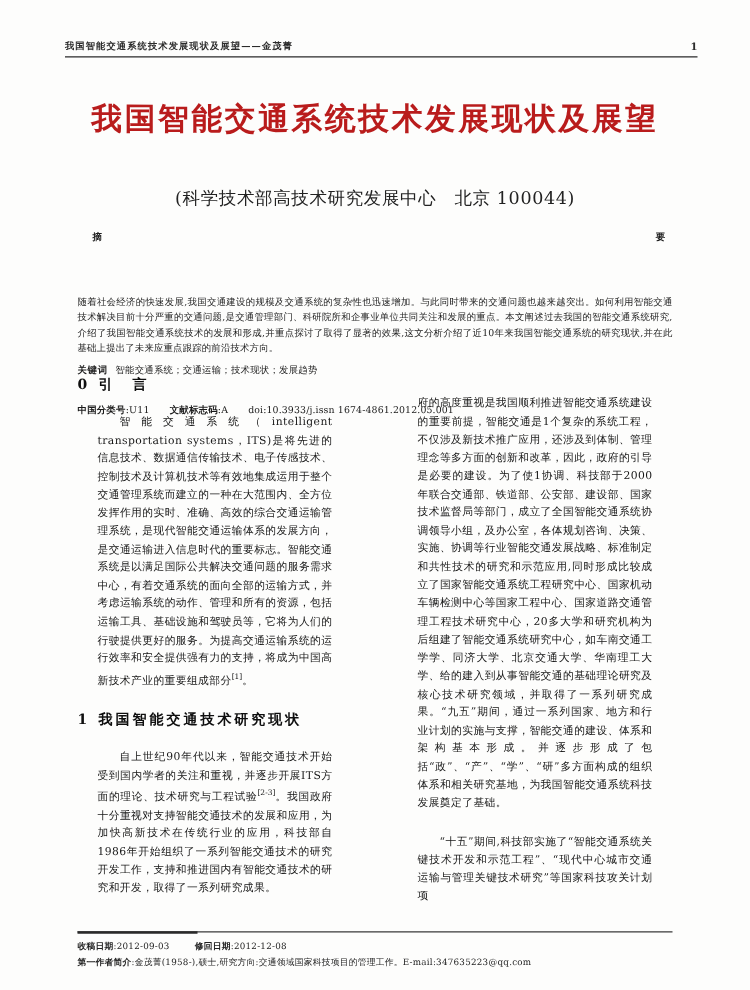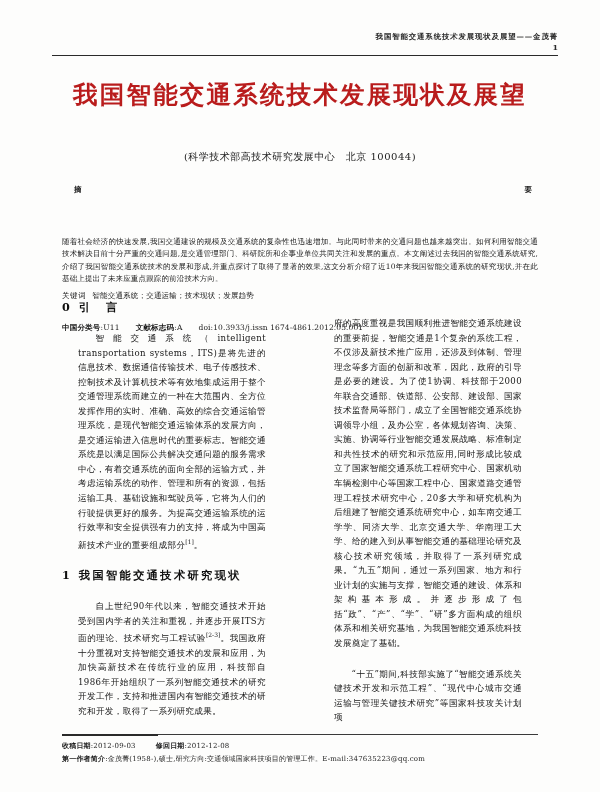--- a/index.html
+++ b/index.html
@@ -27,21 +27,20 @@
   .running-head {
     position: absolute;
     top: 32px;
     left: 52px;
     right: 42px;
     display: flex;
     align-items: flex-end;
     justify-content: space-between;
     padding-bottom: 3px;
     border-bottom: 1.1px solid #2a2a2a;
-    flex-direction: column;
   }
   .running-head-text {
     font-size: 7.4px;
     letter-spacing: 0.9px;
     font-weight: 700;
     color: #2b2b2b;
     white-space: nowrap;
   }
   .page-number {
     font-size: 8px;
@@ -71,21 +70,21 @@
     font-size: 10px;
     letter-spacing: 1.6px;
     color: #1a1a1a;
   }
   .affiliation {
     position: absolute;
     top: 150px;
     left: 0;
     width: 600px;
     text-align: center;
-    font-size: 10px;
+    font-size: 14px;
     letter-spacing: 0.5px;
     color: #222;
   }
 
   
   .meta-block {
     position: absolute;
     top: 184px;
     left: 62px;
     width: 476px;
@@ -104,21 +103,21 @@
     padding-left: 12px;
   }
   .abstract .indent { display: inline-block; margin-top: 40px; }
   .kw-line {
     margin-top: 4.5px;
     font-size: 7.5px;
     line-height: 12px;
     letter-spacing: 0.2px;
   }
   .kw-line .lbl {
-    font-weight: 400;
+    font-weight: 700;
     letter-spacing: 0.6px;
     margin-right: 6px;
   }
   .class-line {
     margin-top: 20px;
     font-size: 7.5px;
     line-height: 12px;
     letter-spacing: 0.2px;
   }
   .class-line .lbl { font-weight: 700; }
@@ -169,21 +168,21 @@
   p.body sup {
     font-size: 6px;
     vertical-align: super;
     letter-spacing: 0;
   }
 
   
   .footer {
     position: absolute;
     left: 62px;
-    bottom: 27px;
+    bottom: 16px;
     width: 476px;
     border-top: 0.9px solid #3a3a3a;
     padding-top: 5px;
   }
   .footer-rule-short {
     position: absolute;
     left: 0;
     top: -1px;
     width: 96px;
     height: 1.6px;

